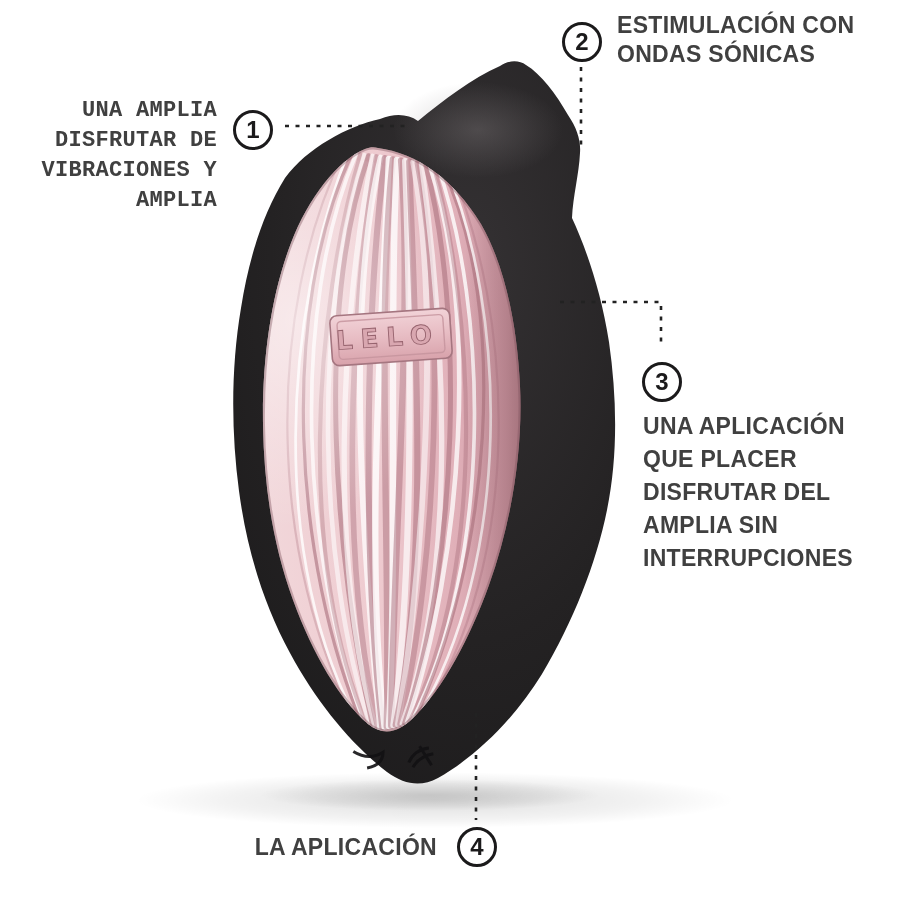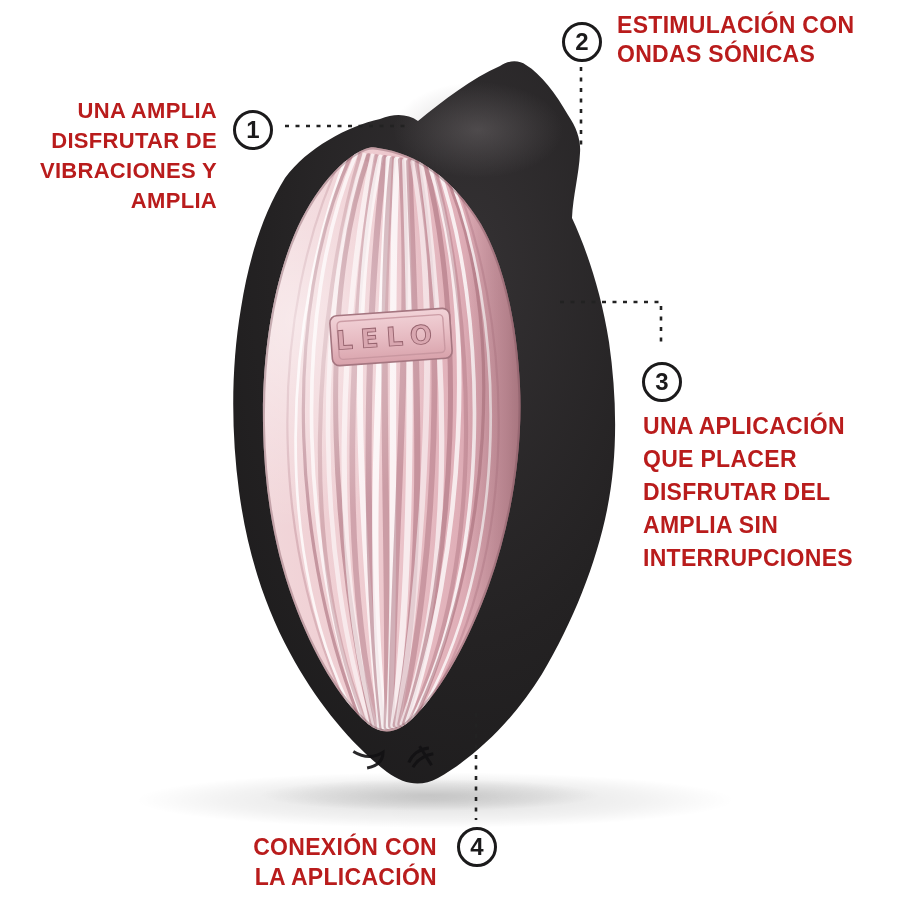--- a/index.html
+++ b/index.html
@@ -7,27 +7,27 @@
     position:relative;
     width:900px;height:900px;
     background:#ffffff;
     overflow:hidden;
     font-family:"Liberation Sans", sans-serif;
   }
   .device-svg{position:absolute;left:0;top:0;}
   .callout-text{
     position:absolute;
     font-weight:bold;
-    color:#b91c1c;
+    color:#404040;
     letter-spacing:.3px;
     font-size:23px;
     line-height:31px;
   }
   .callout-text .line{display:block;}
-  .c1-text{left:10px;top:96px;width:207px;text-align:right;line-height:30px;font-size:22px;}
+  .c1-text{left:10px;top:96px;width:207px;text-align:right;line-height:30px;font-size:22px;font-family:Liberation Mono, monospace;}
   .c2-text{left:617px;top:11px;text-align:left;line-height:29px;}
   .c3-text{left:643px;top:410px;text-align:left;line-height:33px;}
   .c4-text{left:200px;top:832px;width:237px;text-align:right;line-height:30px;}
   .num-badge{
     position:absolute;
     box-sizing:border-box;
     width:40px;height:40px;
     border:3px solid #1b1a1b;
     border-radius:50%;
     background:#ffffff;
@@ -204,17 +204,16 @@
 
   <div class="callout-text c3-text">
     <span class="line">UNA APLICACIÓN</span>
     <span class="line">QUE PLACER</span>
     <span class="line">DISFRUTAR DEL</span>
     <span class="line">AMPLIA SIN</span>
     <span class="line">INTERRUPCIONES</span>
   </div>
 
   <div class="callout-text c4-text">
-    <span class="line">CONEXIÓN CON</span>
     <span class="line">LA APLICACIÓN</span>
   </div>
 
 </div>
 
 </body></html>

